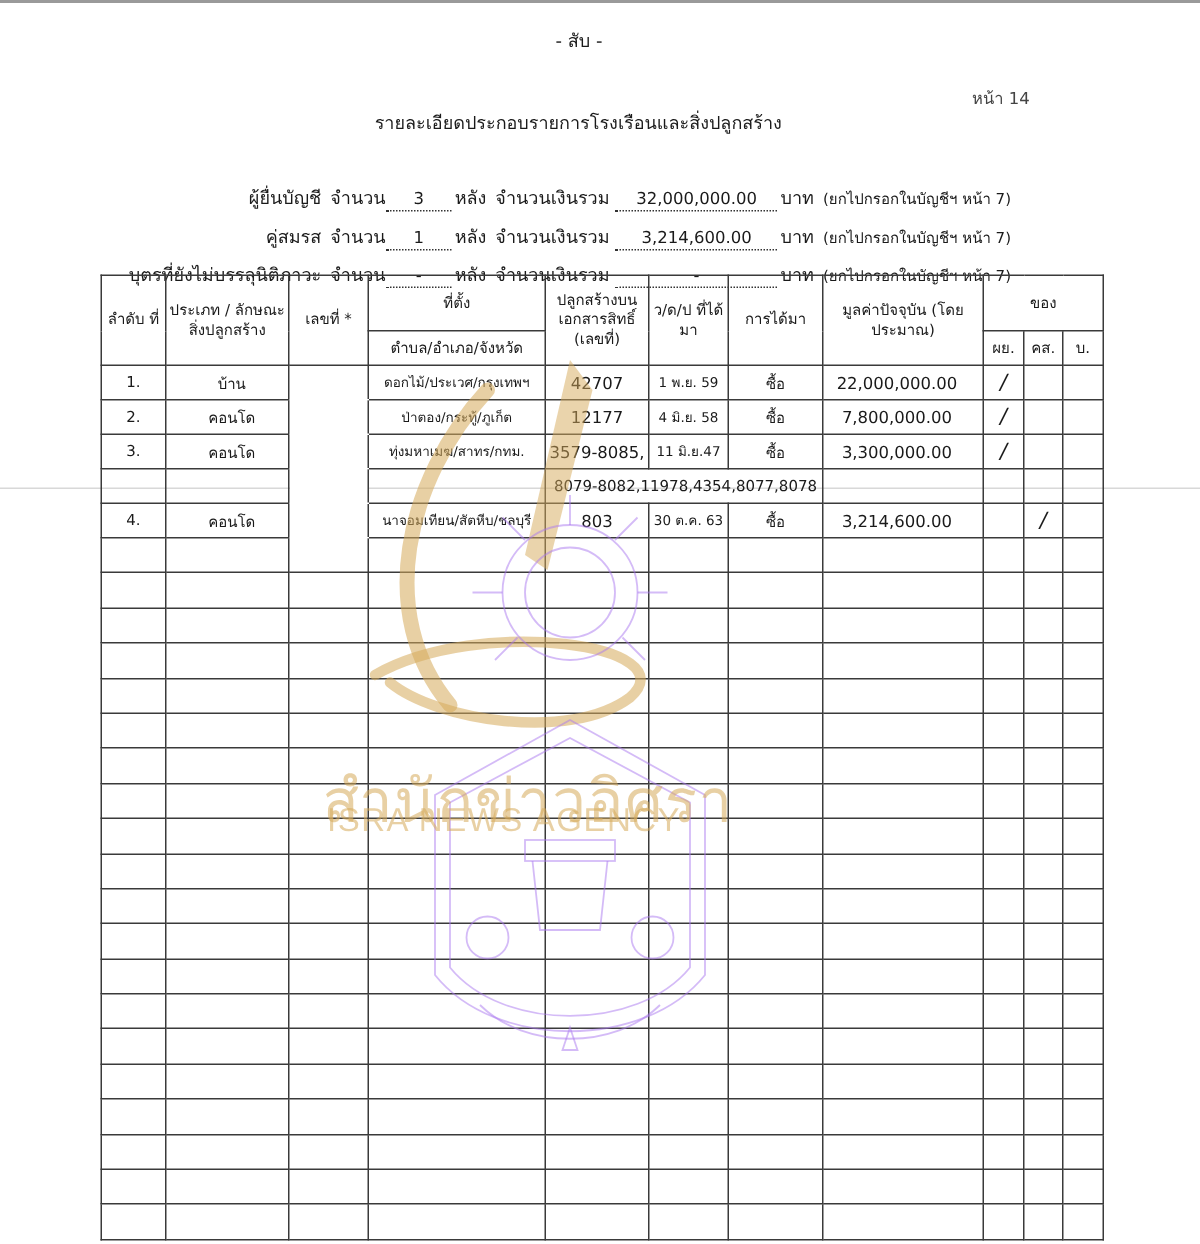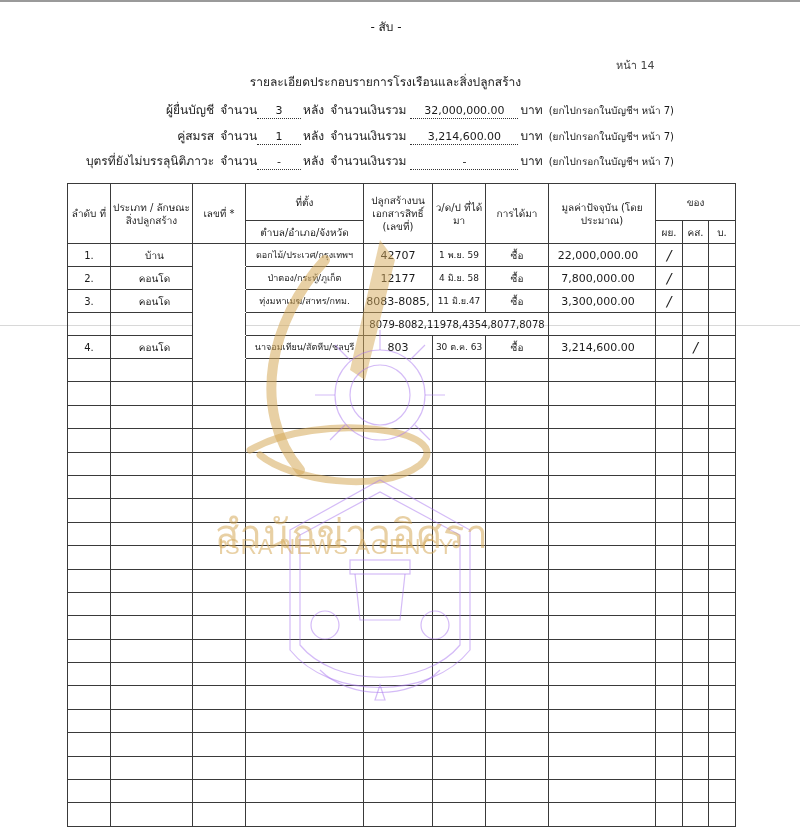--- a/index.html
+++ b/index.html
@@ -5,24 +5,24 @@
   html, body { margin: 0; padding: 0; }
   body {
     width: 800px; height: 829px; overflow: hidden;
     background: #ffffff; position: relative;
     font-family: "DejaVu Sans", sans-serif; color: #1a1a1a;
   }
   .topbar { position: absolute; left: 0; top: 0; width: 800px; height: 2px; background: #9a9a9a; }
   .pagebreak { position: absolute; left: 0; top: 325px; width: 800px; height: 1px; background: #d8d8d8; z-index: 1; }
 
   .copy-label { position: absolute; left: 0; width: 772px; top: 17px; text-align: center; font-size: 12px; }
-  .page-no { position: absolute; left: 616px; top: 56px; font-size: 11px; color: #444; }
+  .page-no { position: absolute; left: 648px; top: 56px; font-size: 11px; color: #444; }
   .title { position: absolute; left: 0; width: 749px; top: 72px; text-align: center; font-size: 12px; padding-left: 22px; box-sizing: border-box; }
 
-  .summary { position: absolute; right: 126px; font-size: 12px; white-space: nowrap; display: flex; align-items: baseline; }
+  .summary { position: absolute; right: 126px; font-size: 12px; white-space: nowrap; display: flex; align-items: baseline; margin-top: 22px; }
   .summary .lbl { margin-right: 6px; }
   .summary .dot {
     display: inline-block; border-bottom: 1px dotted #333; text-align: center;
     font-size: 11px; line-height: 12px; height: 13px;
   }
   .summary .unit { margin-left: 2px; margin-right: 6px; }
   .summary .note { font-size: 10px; }
   .s1 { top: 100px; } .s2 { top: 126px; } .s3 { top: 151px; }
 
   table.assets {
@@ -156,21 +156,21 @@
       <td class="right">7,800,000.00</td>
       <td class="check">/</td>
       <td class="check"></td>
       <td class="check"></td>
     </tr>
     <tr class="data">
       <td>3.</td>
       <td class="left">คอนโด</td>
       <td class="redact"></td>
       <td class="small">ทุ่งมหาเมฆ/สาทร/กทม.</td>
-      <td class="num">8083-8085,</td>
+      <td class="num">3579-8085,</td>
       <td class="small">11 มิ.ย.47</td>
       <td>ซื้อ</td>
       <td class="right">3,300,000.00</td>
       <td class="check">/</td>
       <td class="check"></td>
       <td class="check"></td>
     </tr>
     <tr class="data">
       <td></td>
       <td></td>

